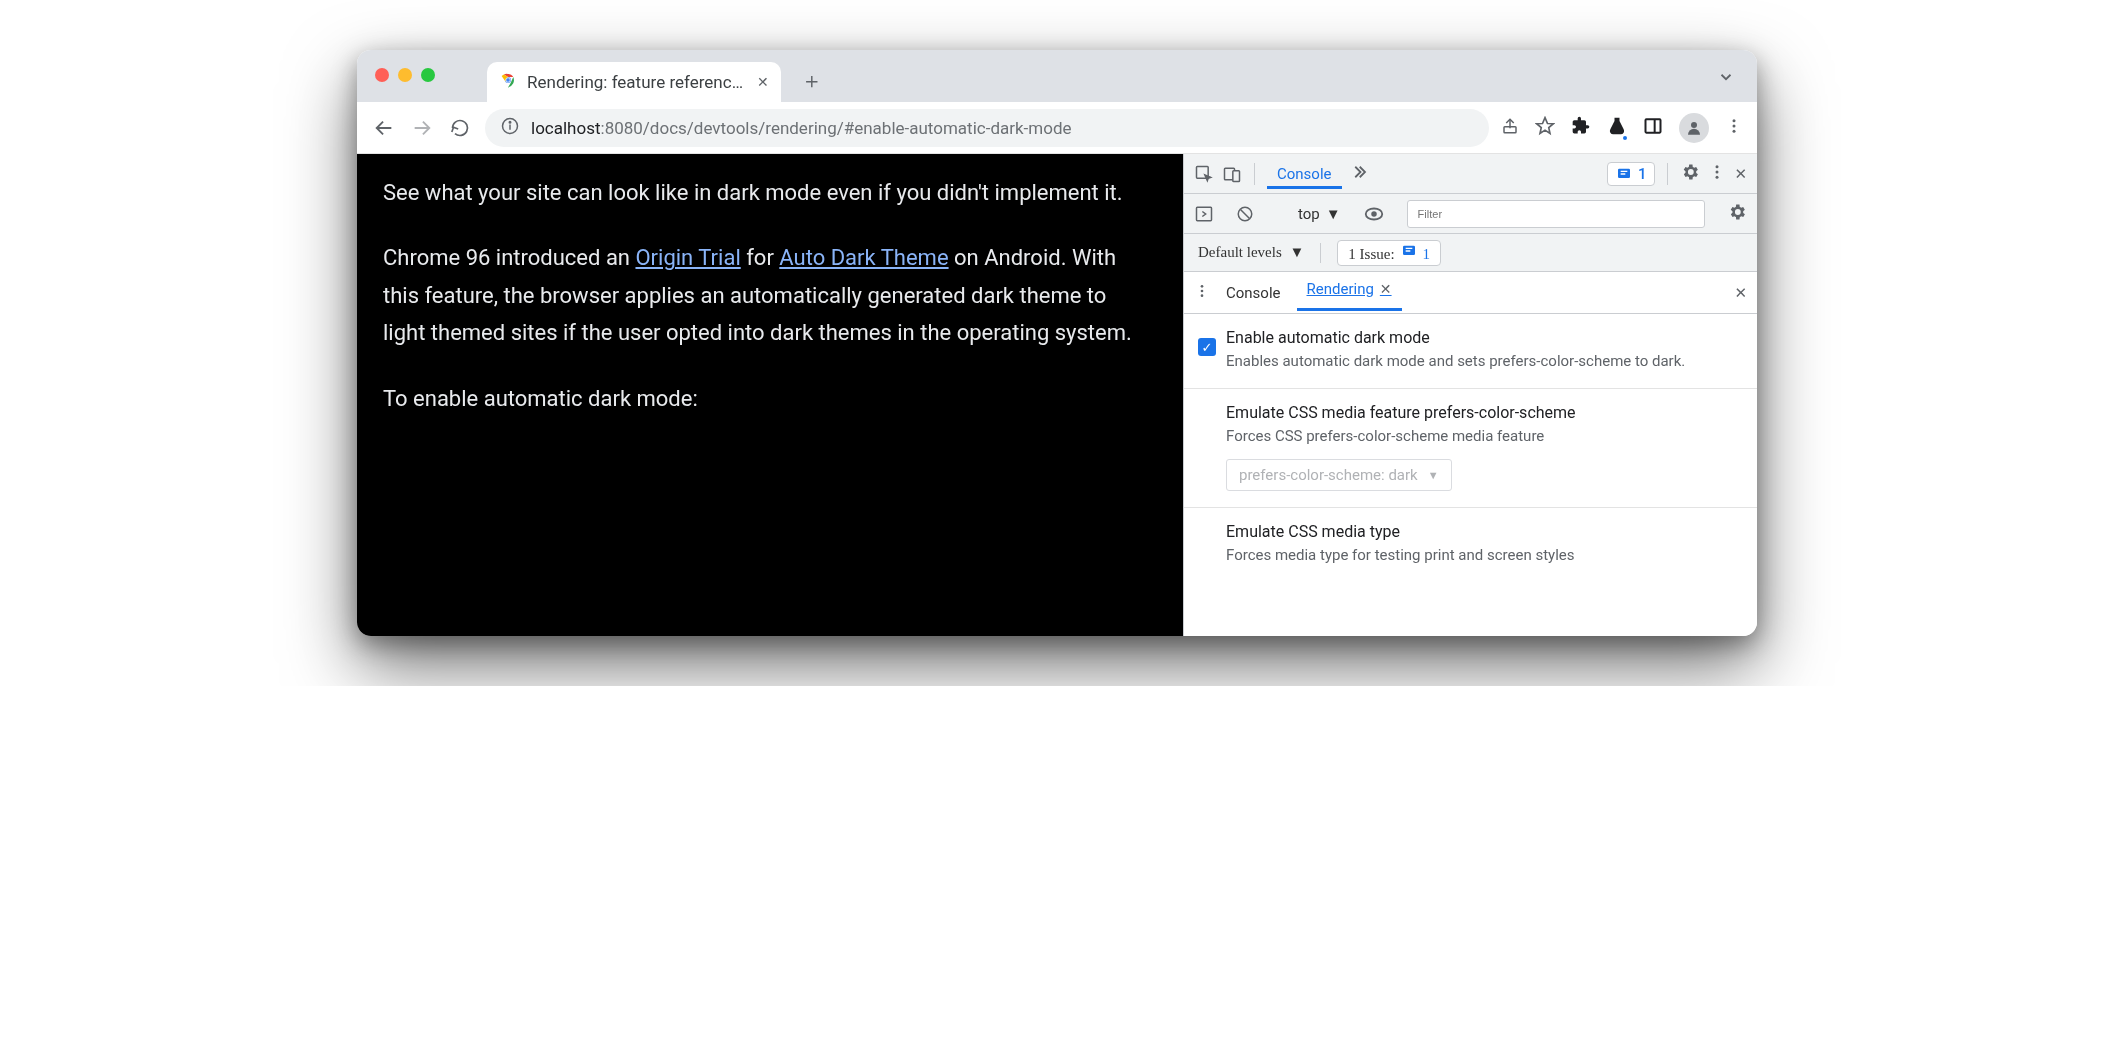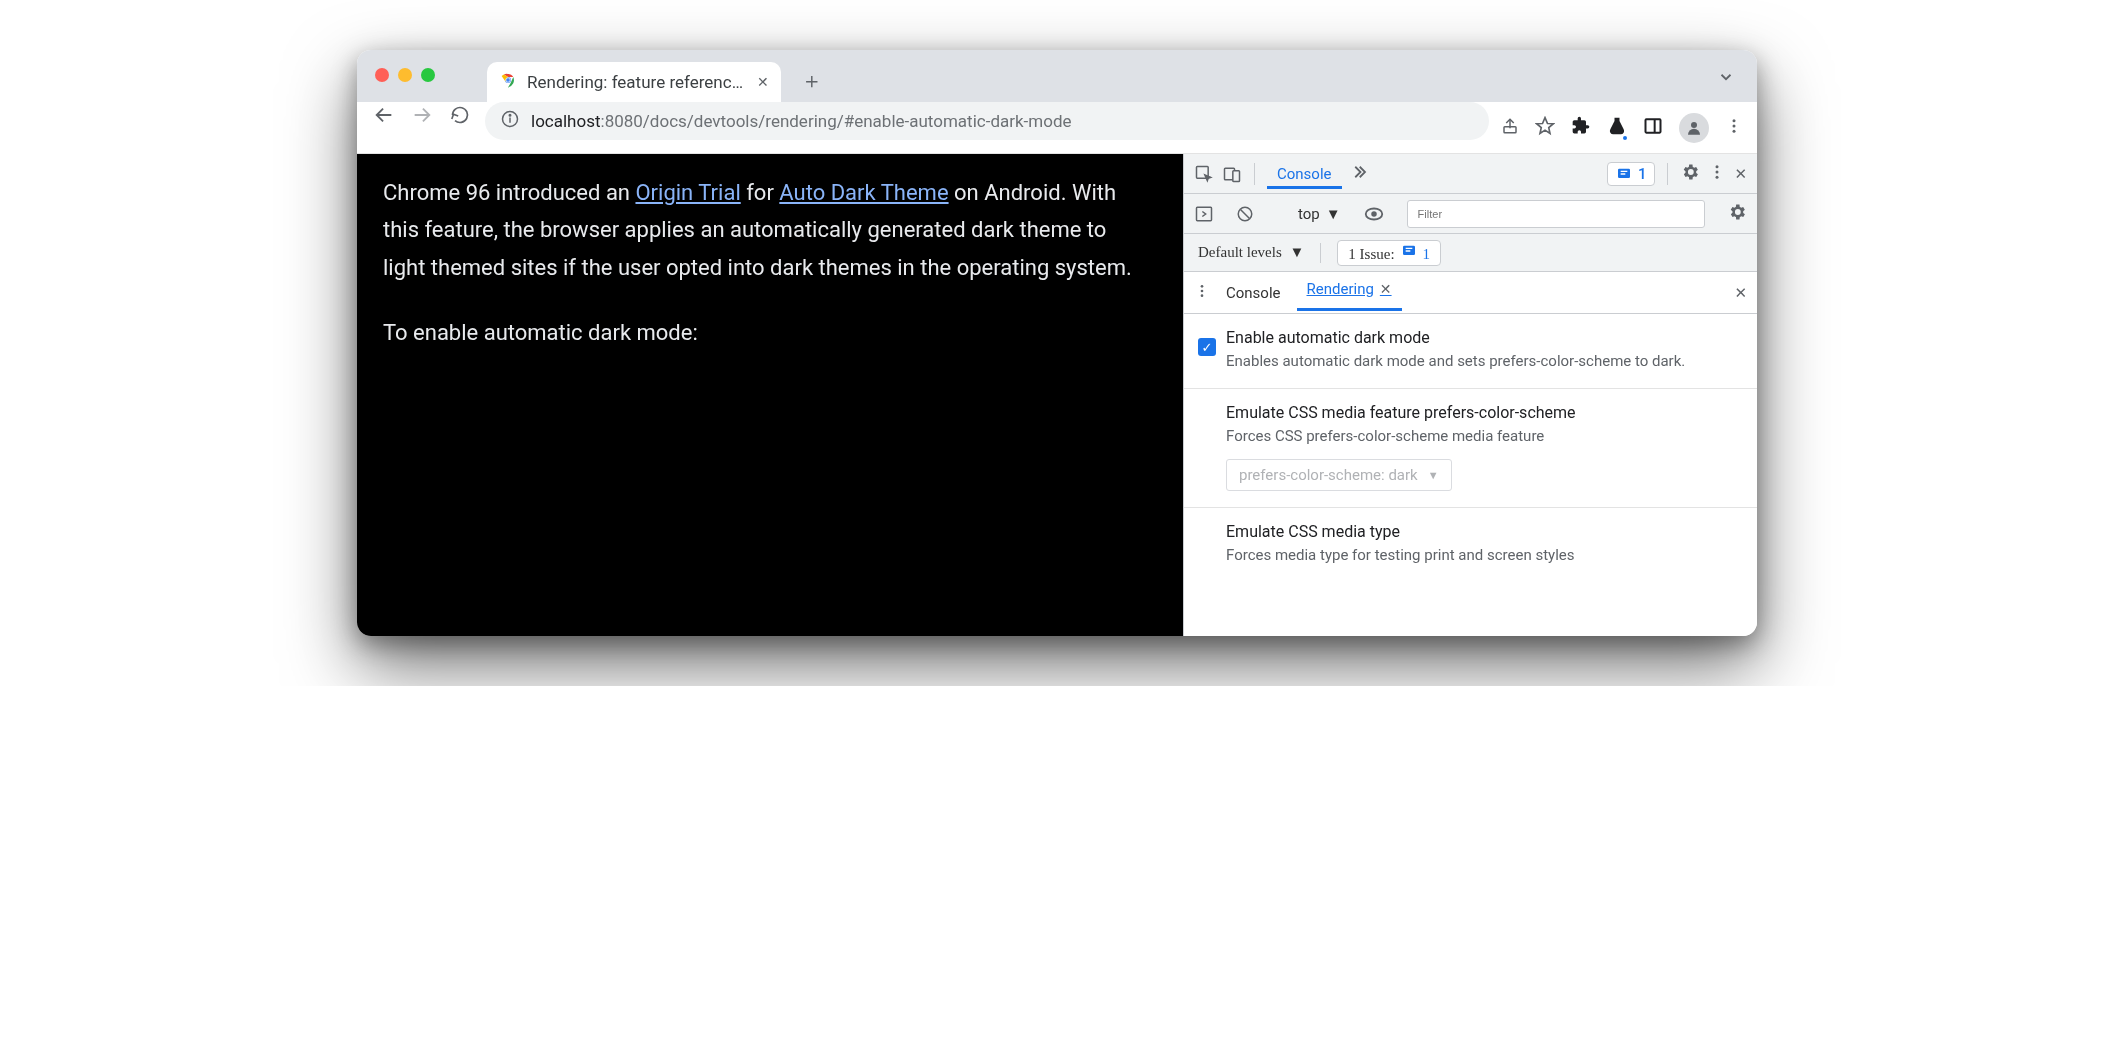--- a/index.html
+++ b/index.html
@@ -68,20 +68,21 @@
   }
   .chev-down {
     position:absolute; right:22px; top:18px; color:#5f6368;
   }
 
   
   .toolbar {
     background:#fff;
     height:52px;
     display:flex;
+    align-items:center;
     padding:0 14px;
     gap:12px;
     border-bottom:1px solid #e3e3e3;
   }
   .nav-ico { color:#5f6368; display:flex; align-items:center; justify-content:center; width:26px; height:26px; }
   .nav-ico.disabled { color:#b0b2b5; }
   .omnibox {
     flex:1;
     background:#f1f3f4;
     border-radius:22px;
@@ -342,20 +343,21 @@
             <circle cx="12" cy="12" r="2"></circle>
             <circle cx="12" cy="19" r="2"></circle>
           </svg>
       </span>
     </div>
   </div>
 
   <div class="main">
 
     <div class="page">
+      <p>See what your site can look like in dark mode even if you didn't implement it.</p>
       <p>
         <span>Chrome 96 introduced an </span><a href="#">Origin Trial</a><span> for </span><a href="#">Auto Dark Theme</a><span> on Android. With this feature, the browser applies an automatically generated dark theme to light themed sites if the user opted into dark themes in the operating system.</span>
       </p>
       <p>To enable automatic dark mode:</p>
     </div>
 
     <div class="devtools">
 
       <div class="dt-topbar">
         <span class="dt-btn">

